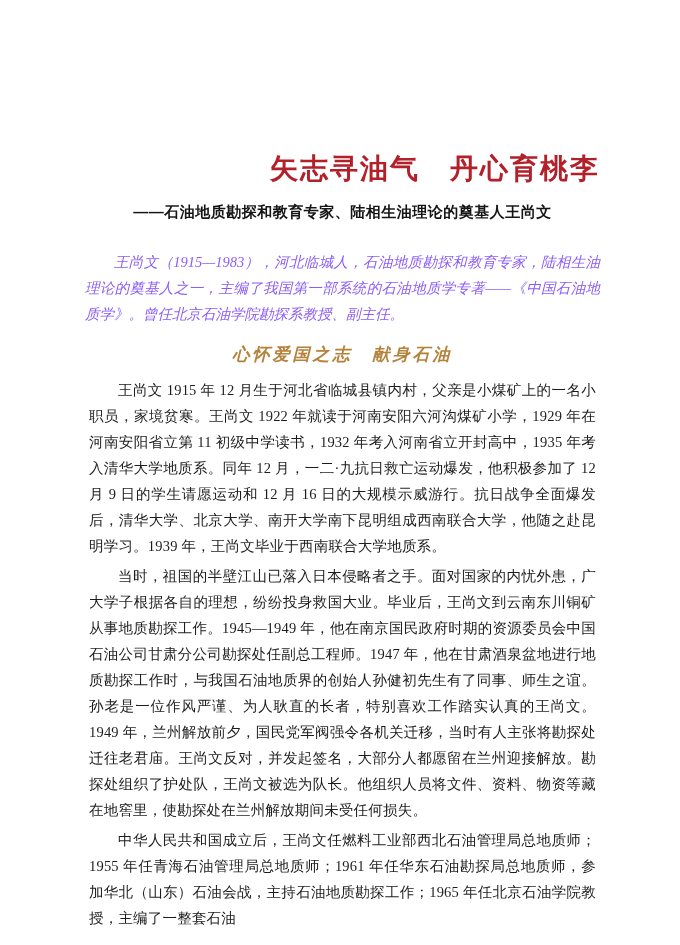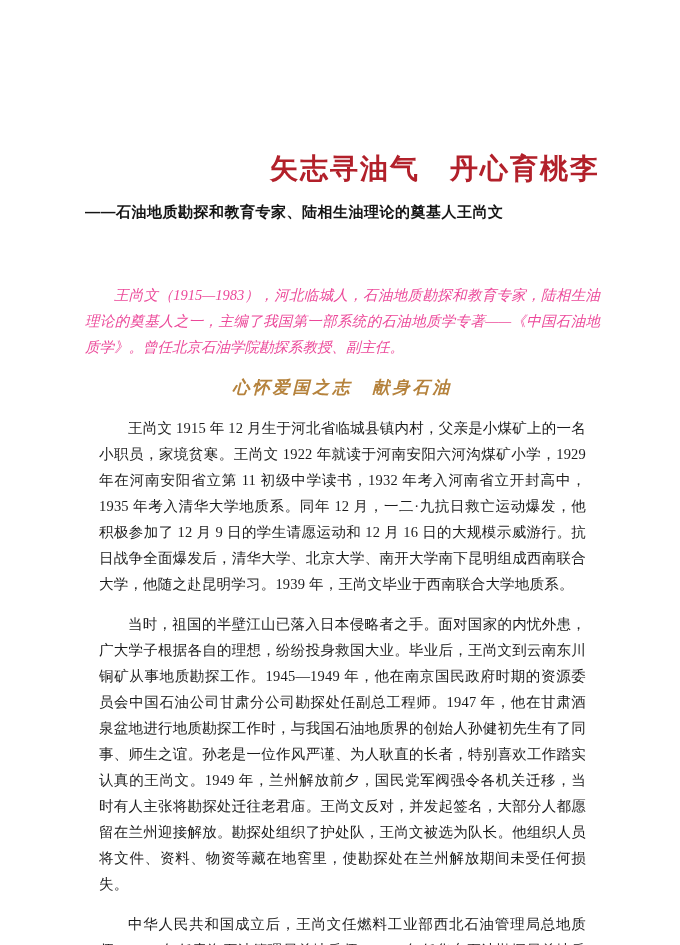--- a/index.html
+++ b/index.html
@@ -24,49 +24,49 @@
     text-align: right;
     font-size: 28px;
     line-height: 38px;
     font-weight: bold;
     letter-spacing: 2px;
     color: #b2202a;
     font-family: "Liberation Serif", serif;
   }
   .doc-subtitle {
     margin-top: 14px;
-    text-align: left;
+    text-align: center;
     font-size: 15px;
     line-height: 20px;
     font-weight: bold;
     color: #151515;
     letter-spacing: 0.5px;
     font-family: "Liberation Sans", sans-serif;
   }
   .intro-para {
-    margin-top: 60px;
+    margin-top: 27px;
     font-size: 14.5px;
     line-height: 26px;
     text-align: justify;
     text-indent: 2em;
     font-style: italic;
-    color: #ec4899;
+    color: #8b5cf6;
   }
   .section-heading {
     margin-bottom: 9px;
     text-align: center;
     font-size: 17px;
     line-height: 26px;
     font-weight: bold;
     font-style: italic;
     letter-spacing: 3px;
     color: #b5823c;
   }
   .body-para {
-    margin: 14px;
+    margin: 4px;
     font-size: 14.5px;
     line-height: 26px;
     text-align: justify;
     text-indent: 2em;
     letter-spacing: 0.2px;
     color: #1c1c1c;
   }
 </style>
 </head>
 <body>

